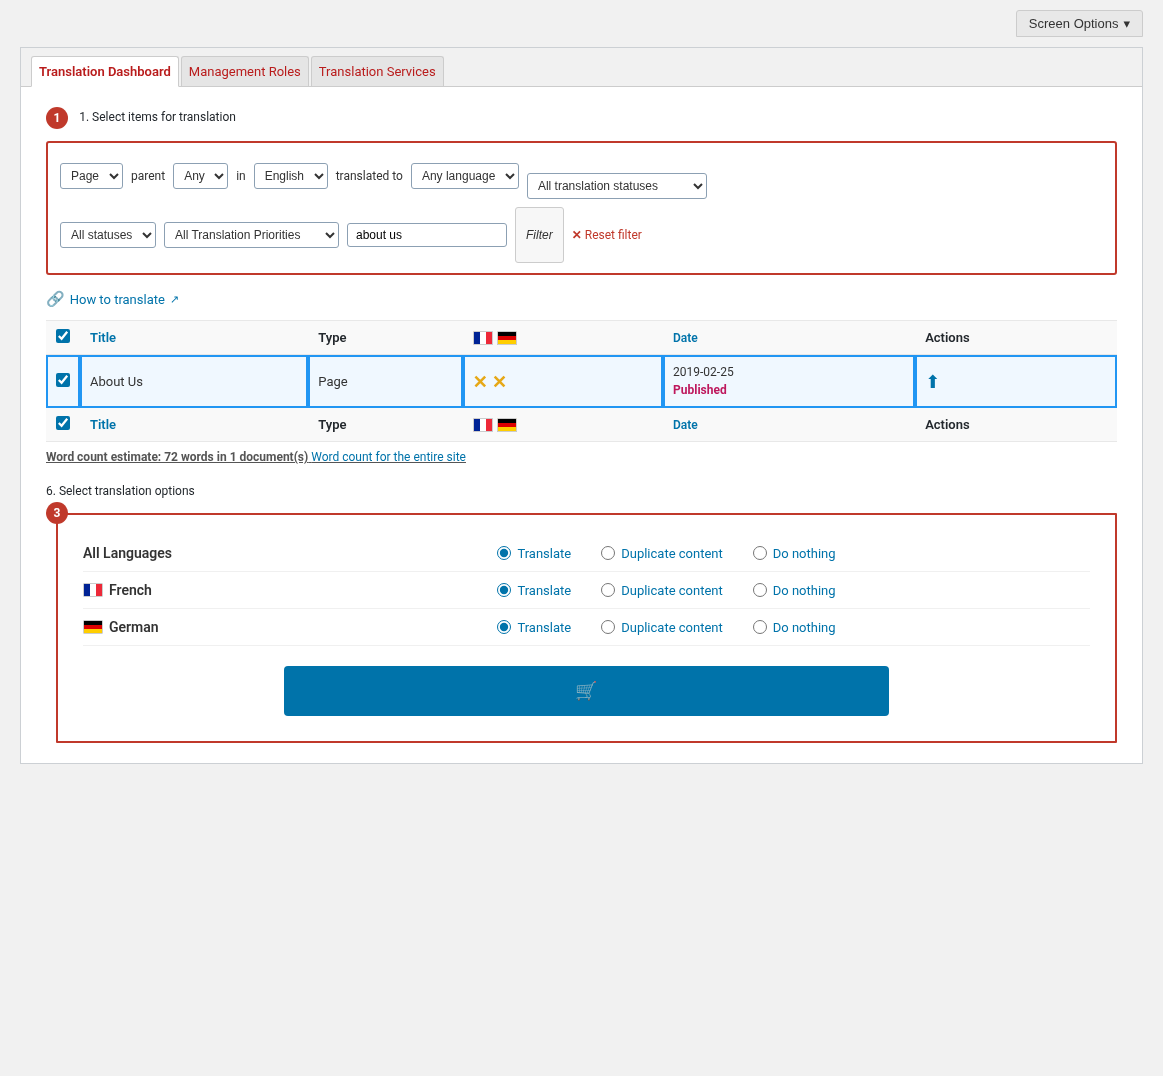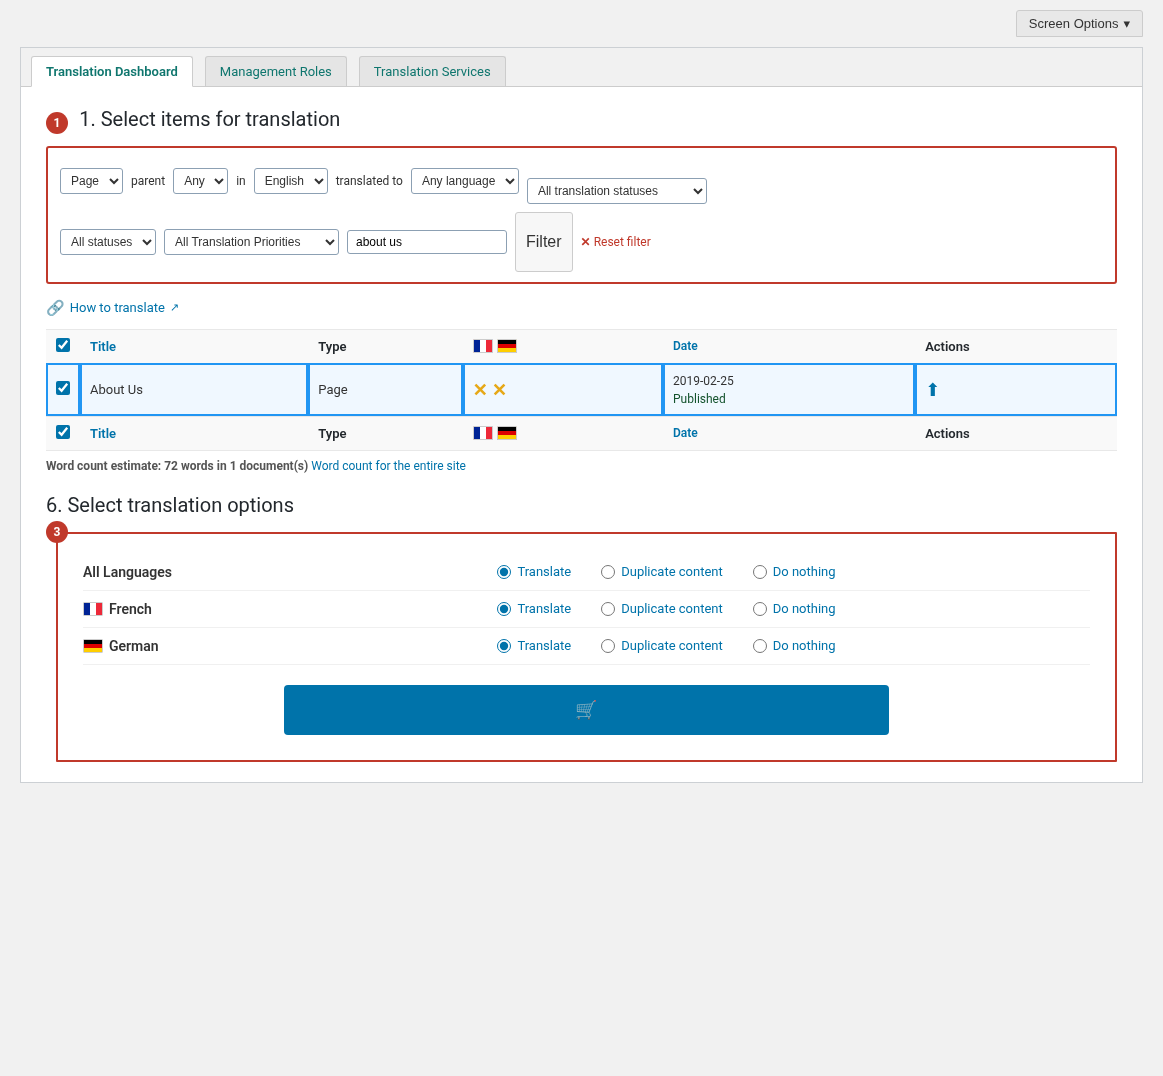--- a/index.html
+++ b/index.html
@@ -45,42 +45,42 @@
     
     .tabs-bar {
       display: flex;
       border-bottom: 1px solid #ccc;
       background: #f1f1f1;
       padding-top: 8px;
       padding-left: 10px;
       gap: 0;
     }
     .tab {
-      padding: 7px 14px;
+      padding: 7px 7px;
       border: 1px solid #ccc;
       border-bottom: none;
       cursor: pointer;
       font-size: 13px;
       background: #e5e5e5;
-      color: #0f766e;
-      margin-right: 12px;
+      color: #b91c1c;
+      margin-right: 2px;
       border-radius: 3px 3px 0 0;
     }
     .tab.active {
       background: #fff;
       border-bottom: 1px solid #fff;
       margin-bottom: -1px;
       font-weight: 600;
     }
     
     .content-area {
       padding: 20px 25px;
     }
     .section-title {
-      font-size: 20px;
+      font-size: 12px;
       font-weight: 400;
       margin-bottom: 15px;
       color: #23282d;
     }
     
     .step-badge {
       display: inline-flex;
       align-items: center;
       justify-content: center;
       width: 22px;
@@ -126,23 +126,24 @@
       border-radius: 3px;
       padding: 4px 8px;
       font-size: 12px;
       width: 160px;
     }
     .filter-btn {
       background: #f7f7f7;
       border: 1px solid #ccc;
       border-radius: 3px;
       padding: 20px 10px;
-      font-size: 16px;
+      font-size: 12px;
       cursor: pointer;
       color: #333;
+      font-style: italic;
     }
     .reset-filter {
       color: #c0392b;
       font-size: 12px;
       cursor: pointer;
       display: flex;
       align-items: center;
       gap: 3px;
       text-decoration: none;
     }
@@ -213,20 +214,21 @@
     .row-highlighted td {
       background: #f0f8ff;
       outline: 2px solid #2196F3;
       outline-offset: -2px;
     }
     
     .word-count {
       font-size: 12px;
       color: #555;
       margin: 8px 0 20px 0;
+      text-decoration: underline;
     }
     .word-count a { color: #0073aa; text-decoration: none; }
     
     .options-box {
       border: 2px solid #c0392b;
       border-radius: 1px;
       padding: 20px 25px 25px;
       margin-left: 10px;
       margin-right: 0;
     }
@@ -282,21 +284,22 @@
       align-items: center;
       justify-content: center;
       gap: 10px;
     }
     .date-info {
       font-size: 12px;
       color: #333;
       line-height: 1.5;
     }
     .date-published {
-      color: #14532d;
+      color: #be185d;
+      font-weight: bold;
     }
     .section-2-wrapper {
       position: relative;
     }
     .step3-badge-wrapper {
       position: absolute;
       top: -11px;
       left: 0px;
     }
   </style>

